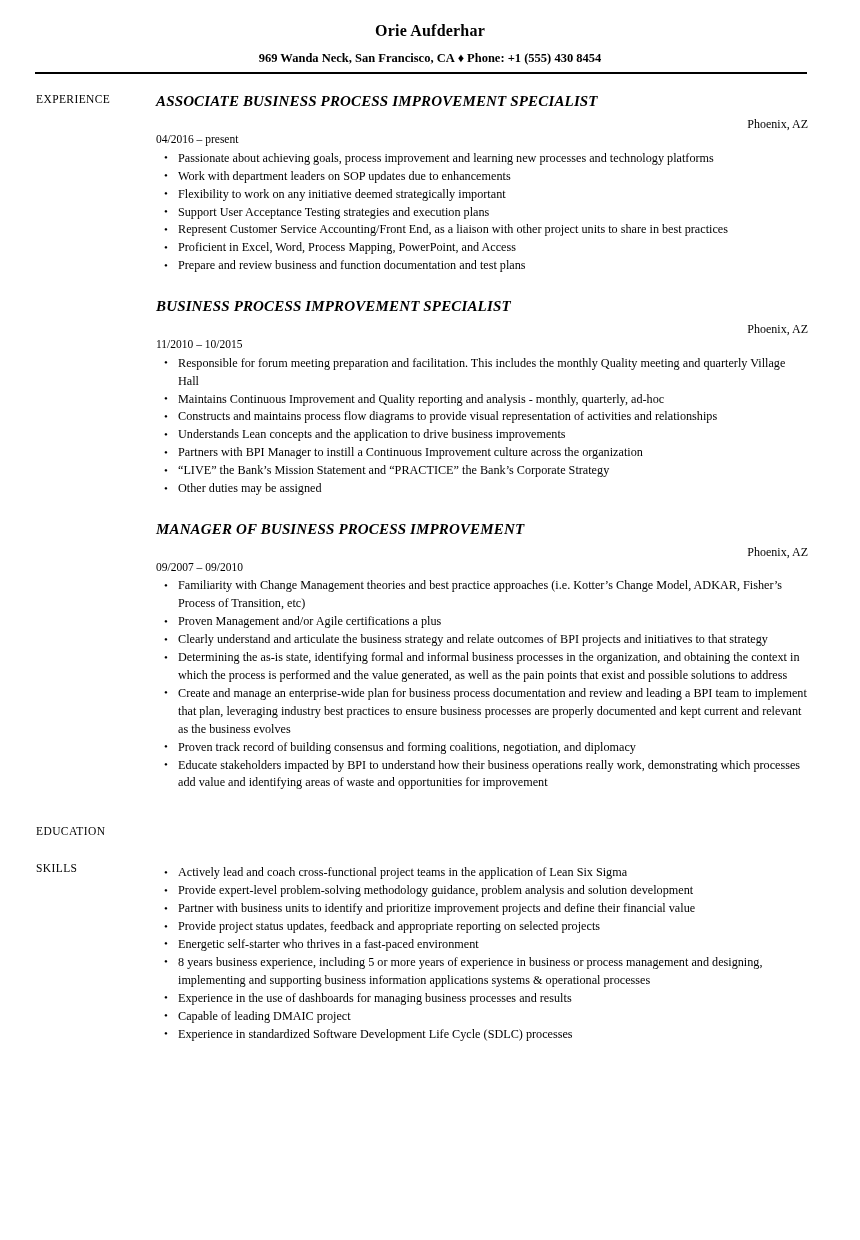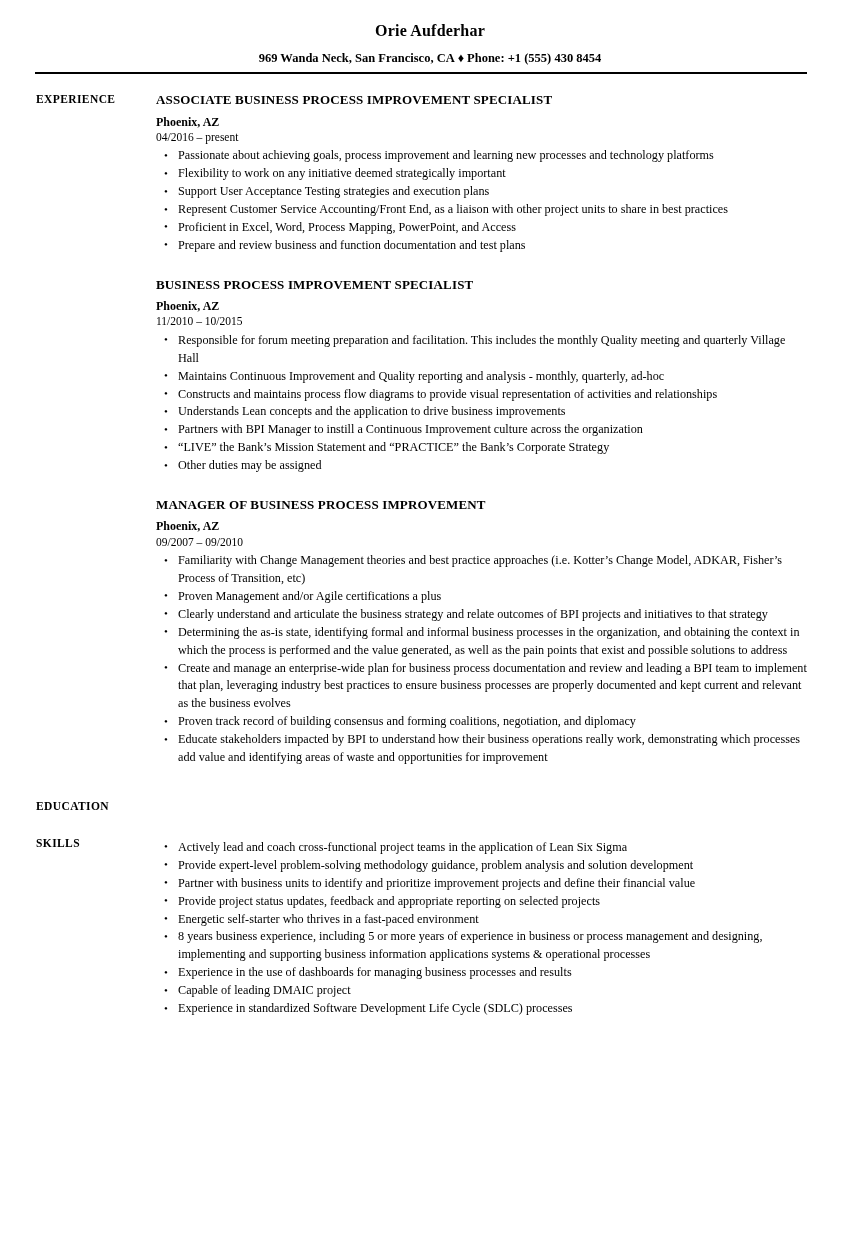--- a/index.html
+++ b/index.html
@@ -54,42 +54,44 @@
   
   .section {
     display: flex;
     align-items: flex-start;
     padding-left: 36px;
   }
   .section-label {
     width: 120px;
     flex: 0 0 120px;
     font-size: 11.5px;
-    font-weight: bold;
+    font-weight: normal;
     letter-spacing: 0.4px;
     padding-top: 1px;
   }
   .section-body {
     flex: 1 1 auto;
     padding-right: 52px;
   }
 
   
   .job { margin-bottom: 0; }
   .job-title {
-    font-size: 13px;
+    font-size: 15px;
     font-weight: bold;
     letter-spacing: 0.15px;
     line-height: 1.25;
+    font-style: italic;
   }
   .job-location {
     font-size: 12px;
-    font-weight: bold;
+    font-weight: normal;
     margin-top: 6px;
     line-height: 1.2;
+    text-align: right;
   }
   .job-dates {
     font-size: 11.5px;
     margin-top: 1px;
     line-height: 1.25;
   }
 
   
   ul.bullets {
     list-style: none;
@@ -147,20 +149,21 @@
   <div class="section" style="margin-top:18px;">
     <div class="section-label">EXPERIENCE</div>
     <div class="section-body">
 
       <div class="job">
         <div class="job-title">ASSOCIATE BUSINESS PROCESS IMPROVEMENT SPECIALIST</div>
         <div class="job-location">Phoenix, AZ</div>
         <div class="job-dates">04/2016 – present</div>
         <ul class="bullets">
           <li>Passionate about achieving goals, process improvement and learning new processes and technology platforms</li>
+          <li>Work with department leaders on SOP updates due to enhancements</li>
           <li>Flexibility to work on any initiative deemed strategically important</li>
           <li>Support User Acceptance Testing strategies and execution plans</li>
           <li>Represent Customer Service Accounting/Front End, as a liaison with other project units to share in best practices</li>
           <li>Proficient in Excel, Word, Process Mapping, PowerPoint, and Access</li>
           <li>Prepare and review business and function documentation and test plans</li>
         </ul>
       </div>
 
       <div class="spacer-job"></div>
 

